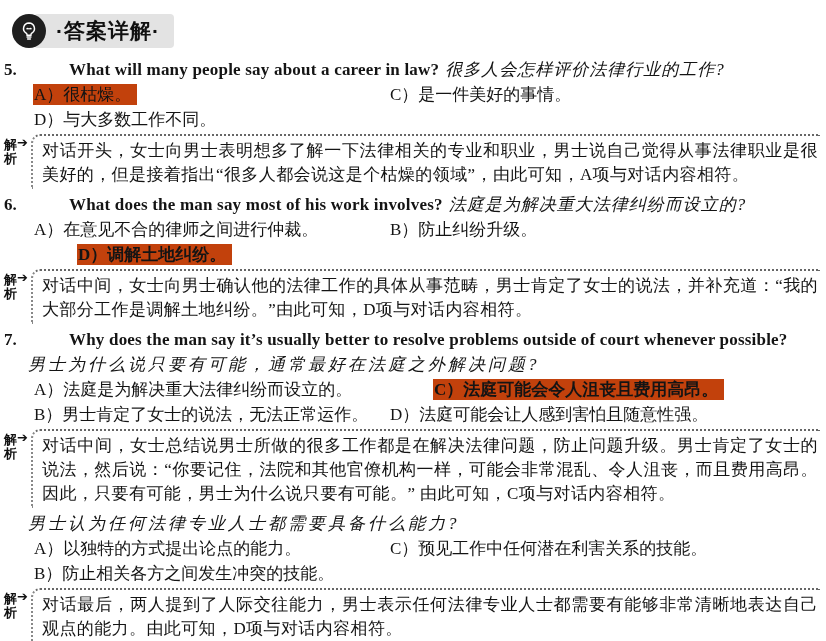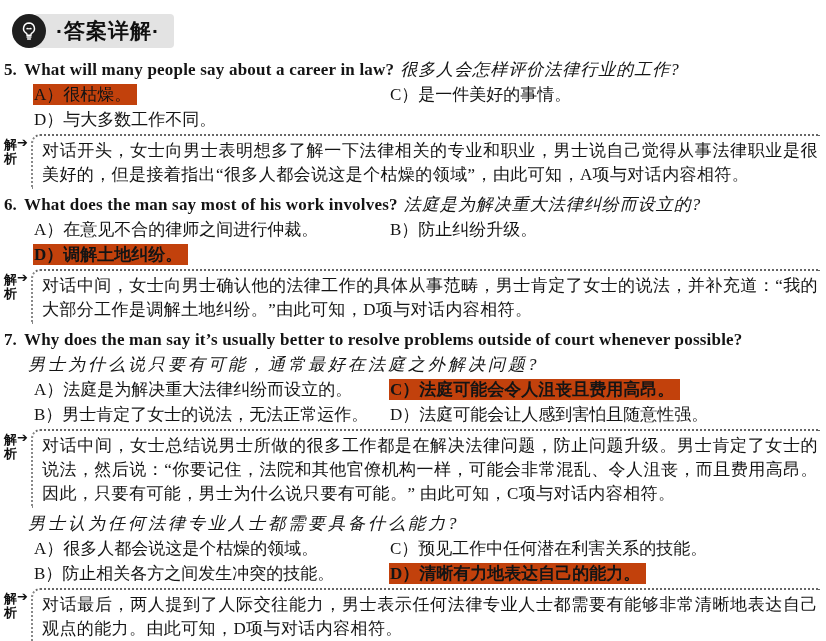--- a/index.html
+++ b/index.html
@@ -47,21 +47,21 @@
     font-size: 17px;
     line-height: 23px;
     margin: 3px 0 2px 0;
     white-space: nowrap;
   }
   .q-num {
     display: inline-block;
     width: 20px;
     font-weight: bold;
   }
-  .q-en { font-weight: bold; letter-spacing: 0.2px; }
+  .q-en { font-weight: bold; letter-spacing: 0.2px; margin-left: 45px; }
   .q-zh-inline {
     font-style: italic;
     margin-left: 6px;
     letter-spacing: 1px;
   }
   .q-zh-line {
     font-style: italic;
     font-size: 17px;
     line-height: 23px;
     padding-left: 24px;
@@ -75,21 +75,21 @@
     row-gap: 2px;
     margin-bottom: 3px;
   }
   .opt {
     font-size: 17px;
     line-height: 23px;
     white-space: nowrap;
   }
   .opt .opt-inner { padding: 1px 6px 1px 1px; }
   .opt.highlight .opt-inner { background: #c2410c; }
-  .opt.bold { font-weight: bold; }
+  .opt.bold { font-weight: bold; margin-left: 44px; }
   
   .analysis {
     display: flex;
     align-items: stretch;
     margin: 2px 0 4px 0;
   }
   .analysis-label {
     flex: 0 0 27px;
     position: relative;
     font-family: "Liberation Sans", "DejaVu Sans", sans-serif;
@@ -183,24 +183,23 @@
             <span class="lab-char">解</span>
             <span class="lab-char">析</span>
             <span class="arrow">➔</span>
           </div>
           <div class="analysis-body">对话中间，女士总结说男士所做的很多工作都是在解决法律问题，防止问题升级。男士肯定了女士的说法，然后说：“你要记住，法院和其他官僚机构一样，可能会非常混乱、令人沮丧，而且费用高昂。因此，只要有可能，男士为什么说只要有可能。” 由此可知，C项与对话内容相符。</div>
         </div>
       </section>
       <section class="question">
         <div class="q-zh-line">男士认为任何法律专业人士都需要具备什么能力?</div>
         <div class="options">
-          <div class="opt"><span class="opt-inner"><span class="opt-label">A）</span><span>很多人都会说这是个枯燥的领域。</span></span></div>
+          <div class="opt"><span class="opt-inner"><span class="opt-label">A）</span><span>以独特的方式提出论点的能力。</span></span></div>
           <div class="opt"><span class="opt-inner"><span class="opt-label">C）</span><span>预见工作中任何潜在利害关系的技能。</span></span></div>
           <div class="opt"><span class="opt-inner"><span class="opt-label">B）</span><span>防止相关各方之间发生冲突的技能。</span></span></div>
-          <div class="opt highlight bold"><span class="opt-inner"><span class="opt-label">D）</span><span>清晰有力地表达自己的能力。</span></span></div>
         </div>
         <div class="analysis">
           <div class="analysis-label">
             <span class="lab-char">解</span>
             <span class="lab-char">析</span>
             <span class="arrow">➔</span>
           </div>
           <div class="analysis-body">对话最后，两人提到了人际交往能力，男士表示任何法律专业人士都需要有能够非常清晰地表达自己观点的能力。由此可知，D项与对话内容相符。</div>
         </div>
       </section>

